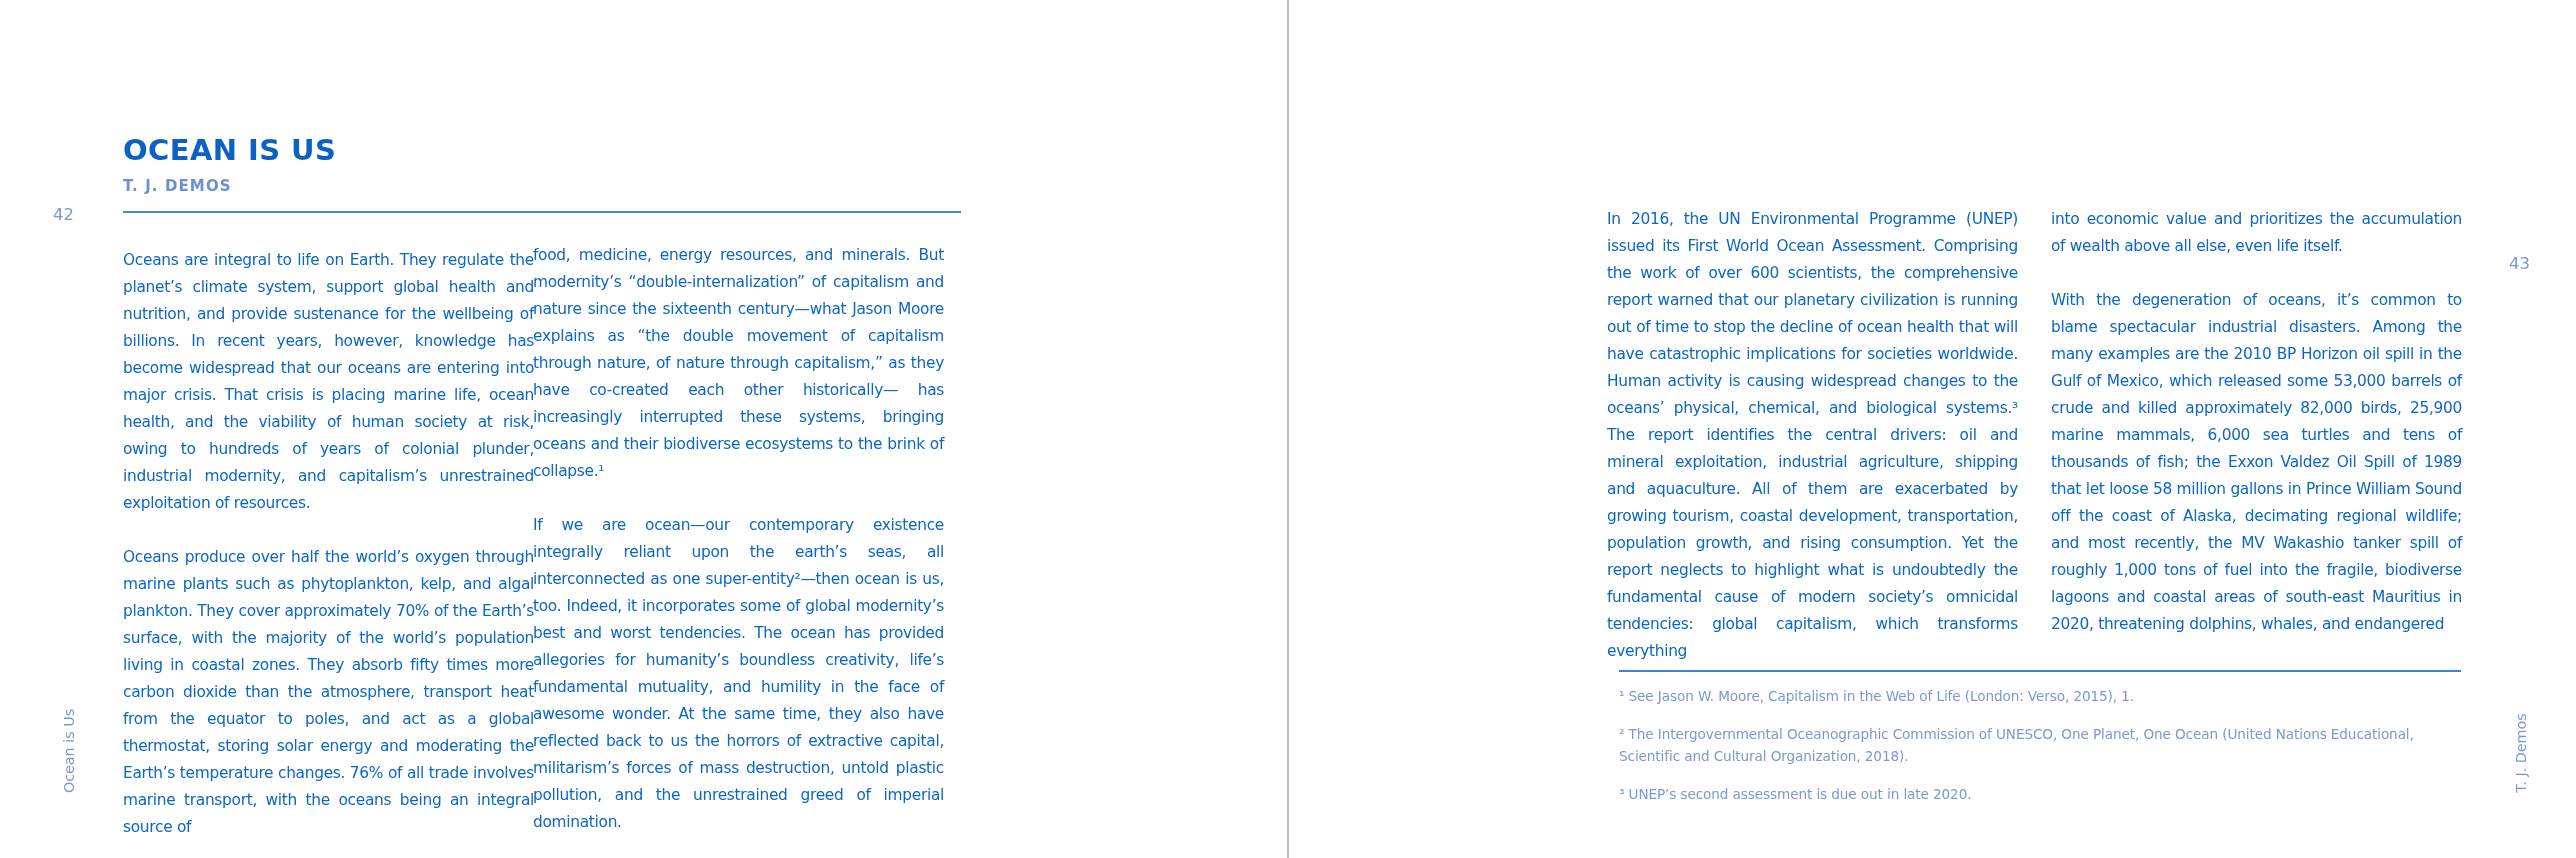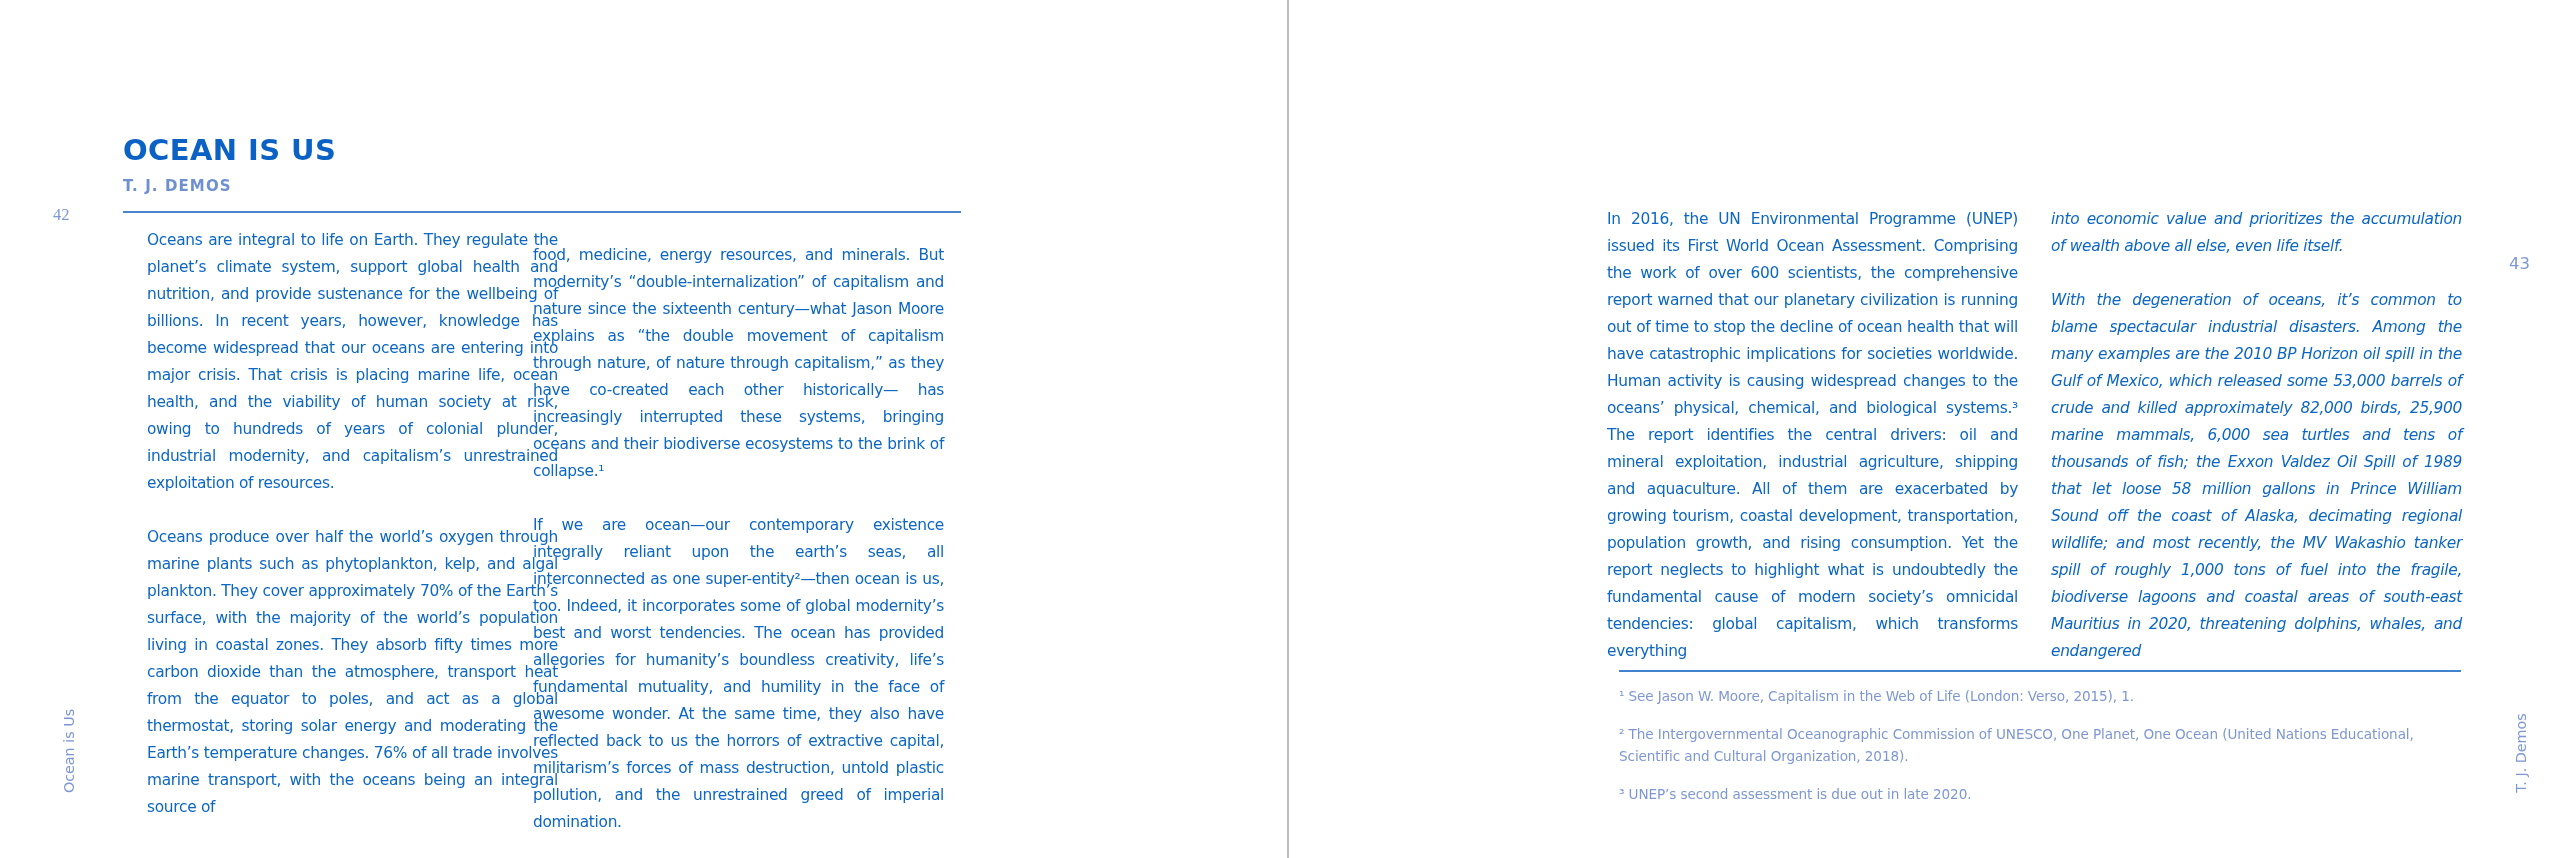--- a/index.html
+++ b/index.html
@@ -28,36 +28,36 @@
     font-size: 15px; font-weight: bold; letter-spacing: 1.1px;
     color: #6f90d0;
   }
   .title-rule {
     position: absolute; left: 123px; top: 211px; width: 838px; height: 2.1px;
     background: #4a86cc;
   }
   .pageno {
     position: absolute; font-size: 16.5px; color: #7d97d4;
   }
-  .pageno-left  { left: 53px;  top: 205px; font-family: Liberation Serif, serif; }
+  .pageno-left  { left: 53px;  top: 205px; }
   .pageno-right { left: 2509px; top: 209px; margin-top: 45px; }
 
   
   .col {
     position: absolute; width: 411px;
     font-size: 15.4px; line-height: 27px; letter-spacing: -0.3px;
     color: #0b66c4;
     text-align: justify;
   }
   .col p { margin: 0 0 26.5px 0; }
   .col p:last-child { margin-bottom: 0; }
-  .col-l1 { left: 123px;  top: 227px; margin-left: 24px; }
+  .col-l1 { left: 123px;  top: 247px; }
   .col-l2 { left: 533px;  top: 242px; }
   .col-r1 { left: 1607px; top: 206px; }
-  .col-r2 { left: 2051px; top: 206px; font-style: italic; }
+  .col-r2 { left: 2051px; top: 206px; }
 
   
   .footnote-rule {
     position: absolute; left: 1619px; top: 670px; width: 842px; height: 2.1px;
     background: #4183d1;
   }
   .footnotes {
     position: absolute; left: 1619px; top: 686px; width: 844px;
     font-size: 13.6px; line-height: 21.5px; letter-spacing: -0.1px;
     color: #7d97d4;

